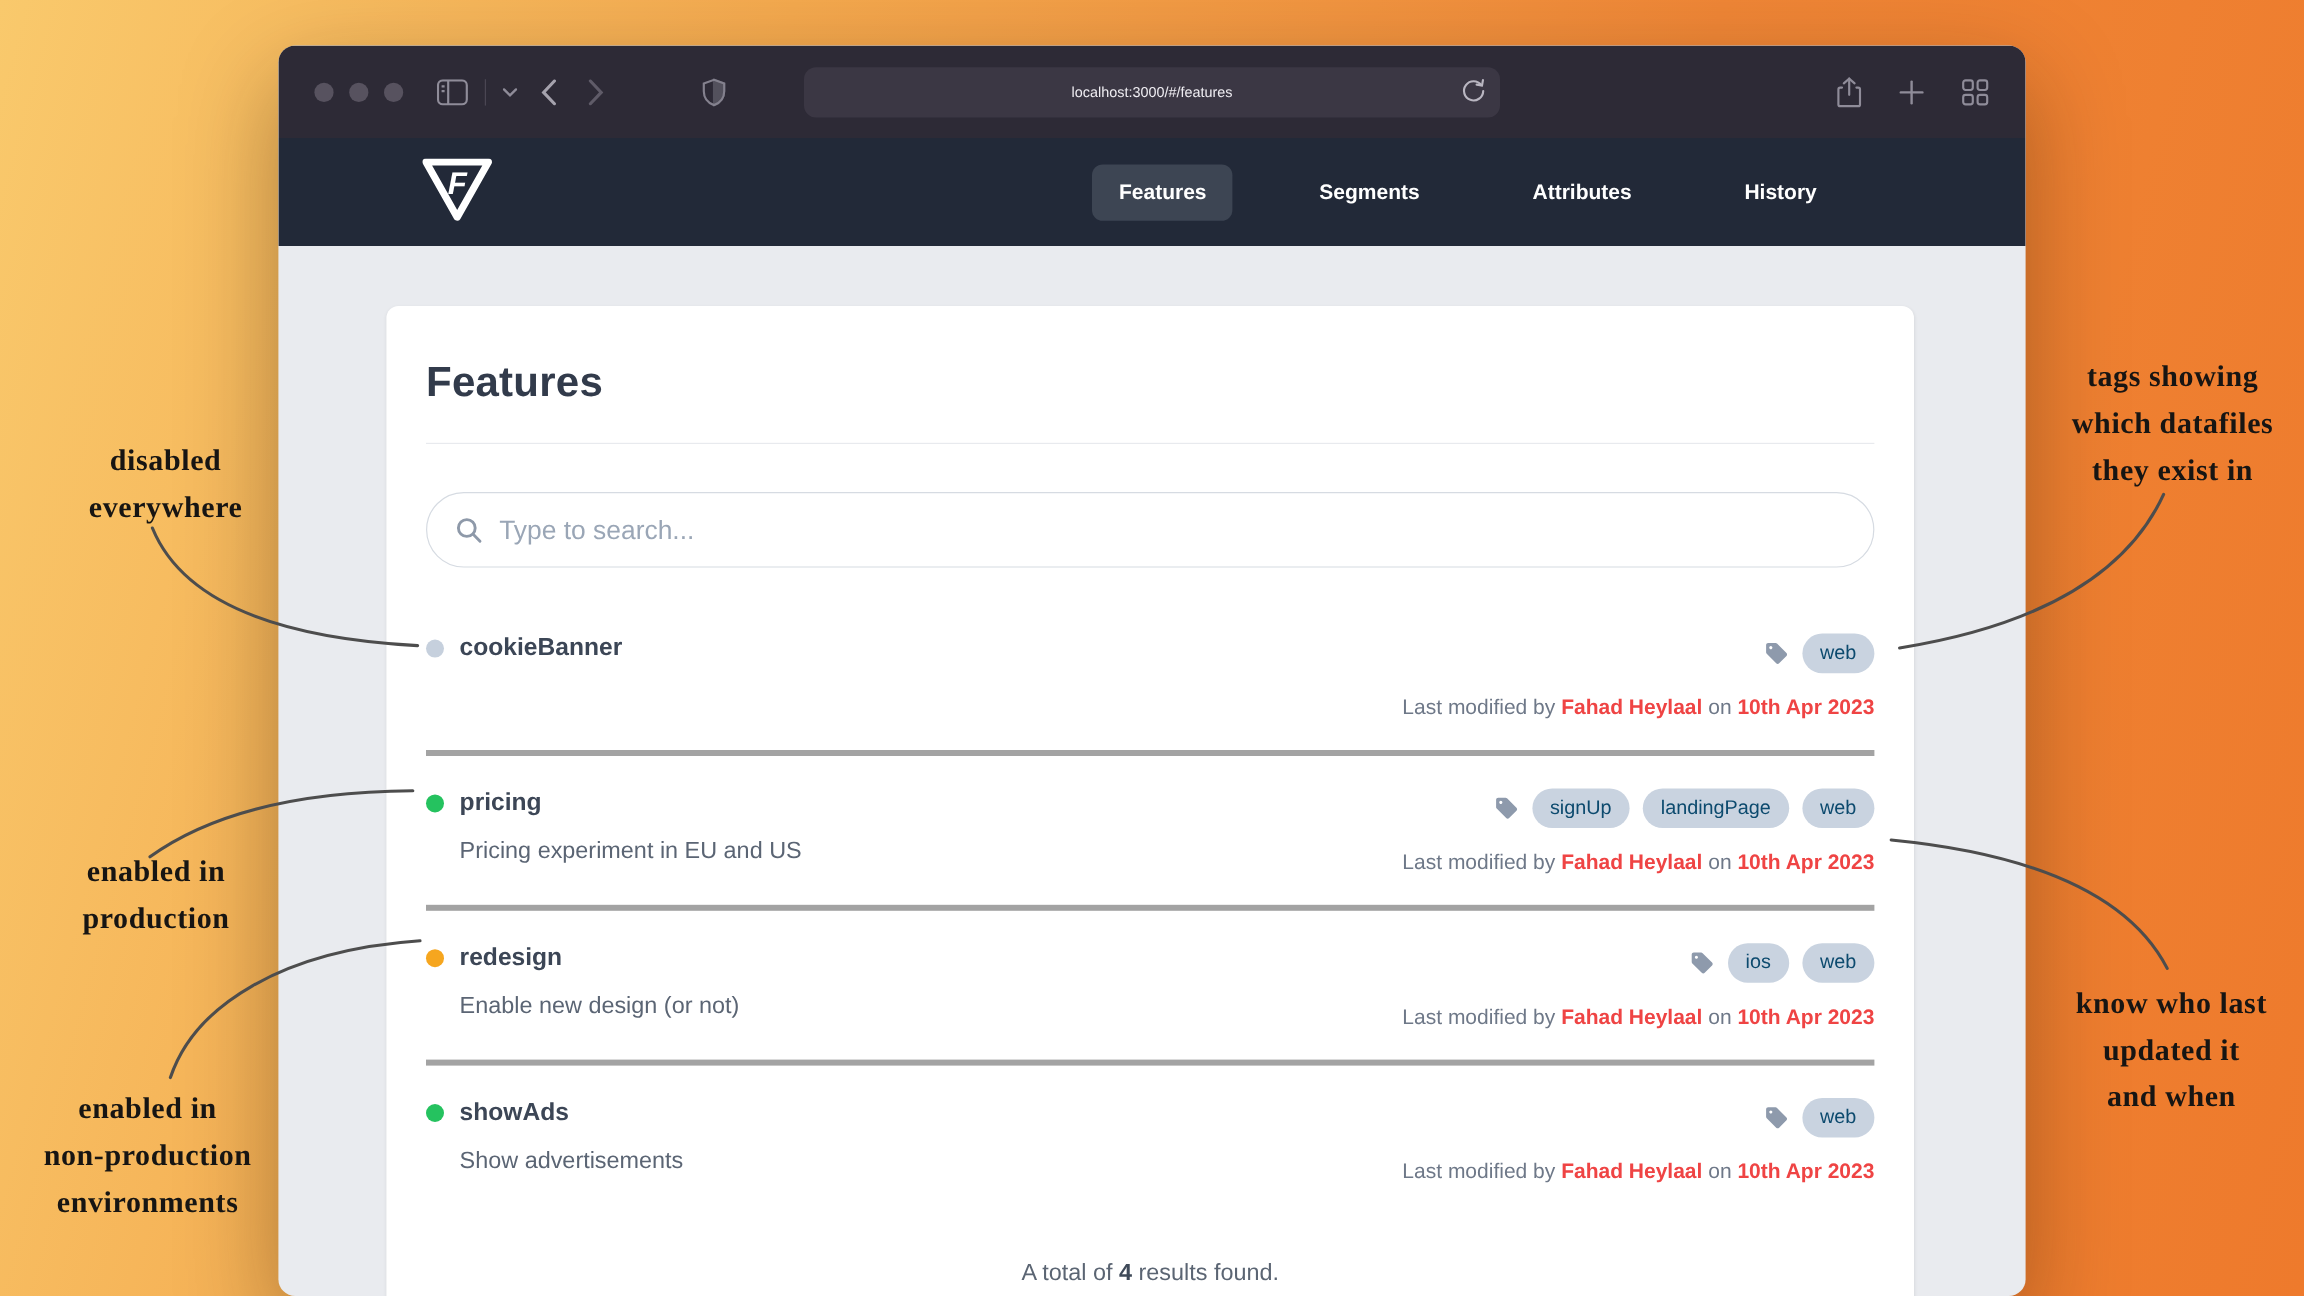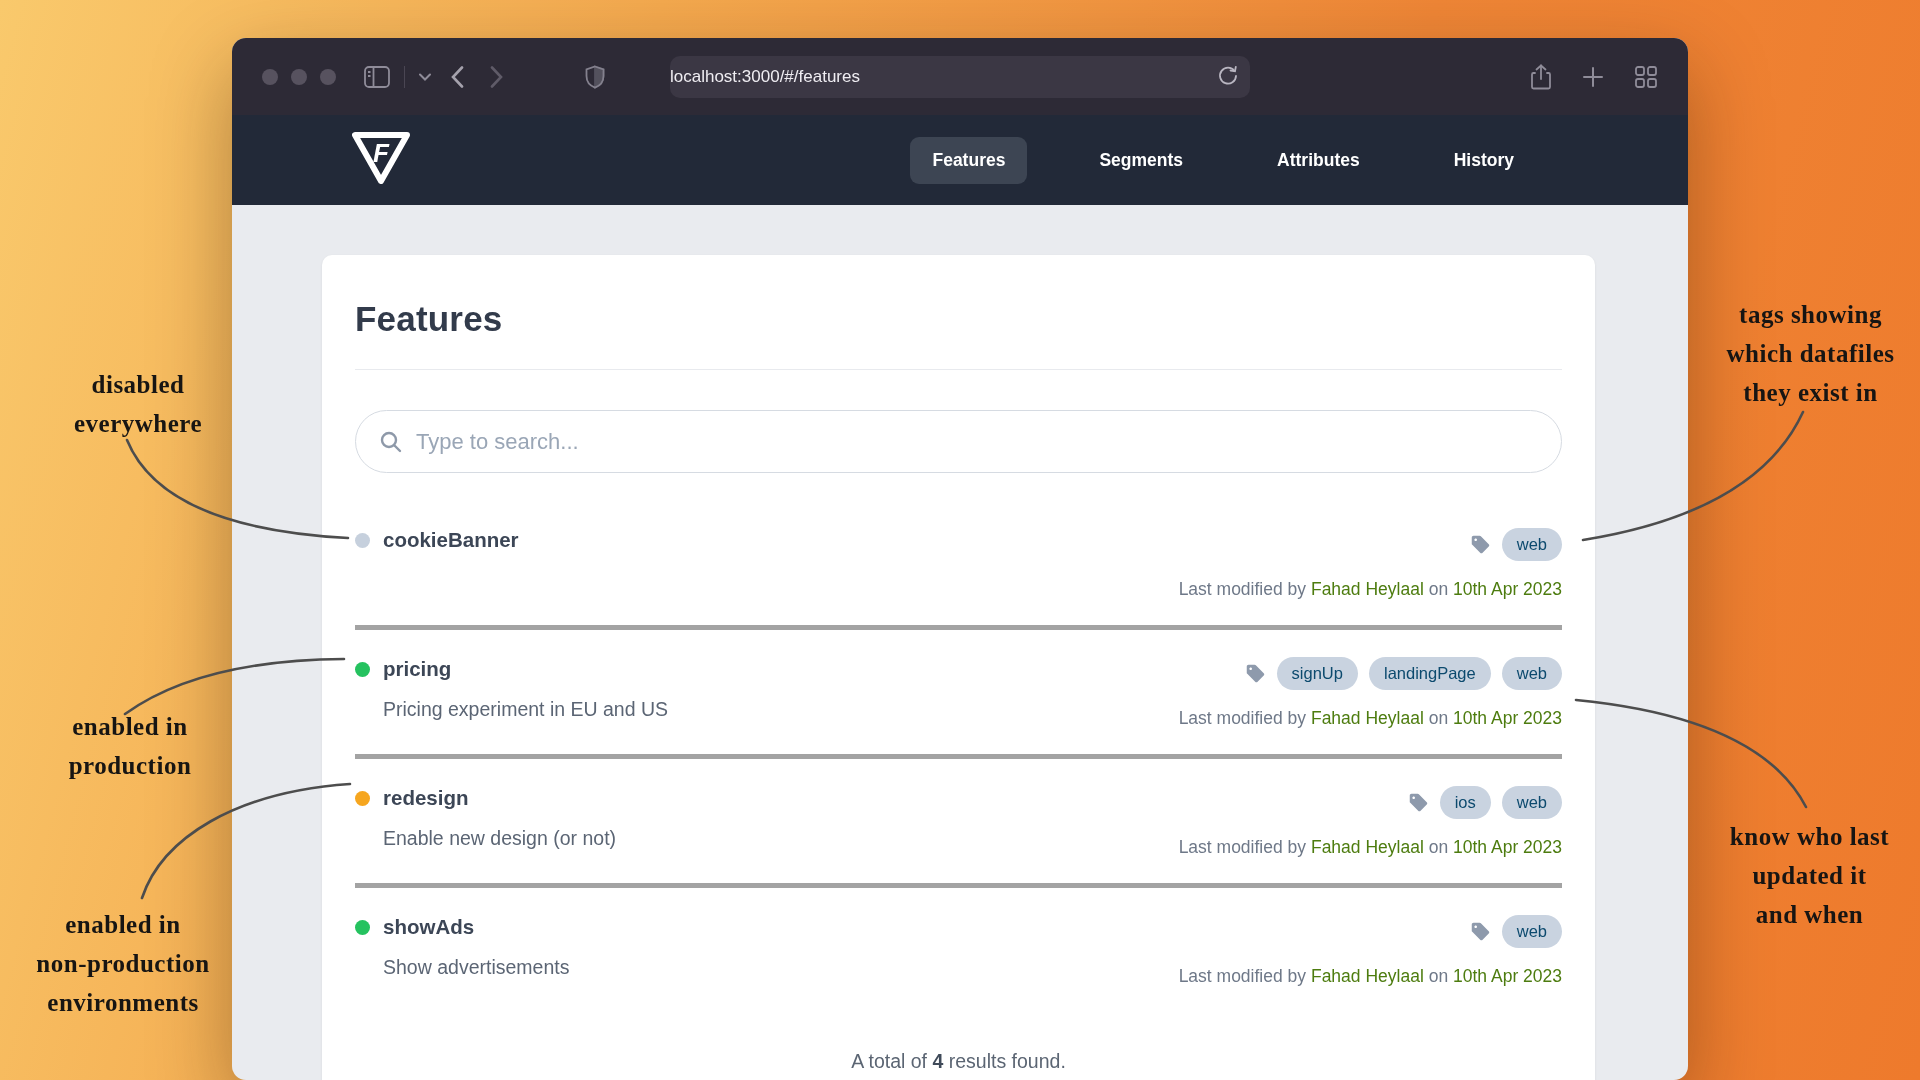--- a/index.html
+++ b/index.html
@@ -21,22 +21,22 @@
     position:relative;
   }
   .traffic { display:flex; gap:13px; margin-right:28px; }
   .traffic span { width:16px; height:16px; border-radius:50%; background:#57525f; display:block; }
   .tb-icon { color:#8f8c99; display:flex; align-items:center; justify-content:center; }
   .tb-group { display:flex; align-items:center; gap:6px; margin-right:20px; }
   .tb-sep { width:1px; height:22px; background:#4a4653; margin:0 8px; }
   .nav-arrows { display:flex; gap:26px; margin-right:50px; }
   .urlbar {
     position:absolute; left:438px; top:18px; width:580px; height:42px;
-    background:#3b3744; border-radius:10px; display:flex; align-items:center; justify-content:flex-start;
-    color:#efedf2; font-size:17px;
+    background:#3b3744; border-radius:10px; display:flex; align-items:center; justify-content:center;
+    color:#efedf2; font-size:12px;
   }
   .urlbar .reload { position:absolute; right:12px; top:9px; color:#b9b6c1; }
   .tb-right { position:absolute; right:30px; display:flex; gap:30px; align-items:center; }
 
   
   .appnav {
     height:90px; background:#222938; display:flex; align-items:center;
     padding:0 152px 0 120px;
   }
   .logo { width:58px; height:52px; }
@@ -76,21 +76,21 @@
   .feat-name { font-size:20.5px; font-weight:700; color:#3c4656; text-decoration:none; cursor:pointer; }
   .feat-desc { margin-top:17px; padding-left:28px; font-size:19.5px; color:#5b6574; }
   .row-right { text-align:right; }
   .tags-line { display:flex; justify-content:flex-end; align-items:center; gap:11px; }
   .tag-ic { color:#8e9aac; display:flex; }
   .pill {
     background:#c9d3e0; color:#0c4a6e; font-size:16.5px; font-weight:400;
     padding:7px 15px; border-radius:999px; cursor:pointer;
   }
   .modified-line { margin-top:18px; font-size:17.5px; color:#6e7888; }
-  .modified-line b { color:#4d7c0f; font-weight:400; }
+  .modified-line b { color:#ef4444; font-weight:700; }
 
   .results-line { margin-top:38px; text-align:center; font-size:19.5px; color:#5b6573; }
   .results-line b { color:#3f4a59; }
 
   
   .note {
     position:absolute; font-family:cursive; font-size:25px; font-weight:600;
     color:#171513; text-align:center; line-height:1.55; letter-spacing:.5px; z-index:5;
   }
   #note-disabled      { left:48px;  top:366px; width:180px; }

